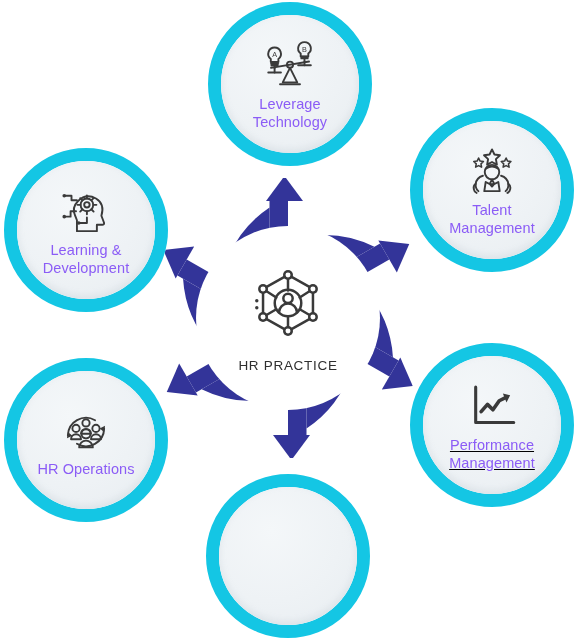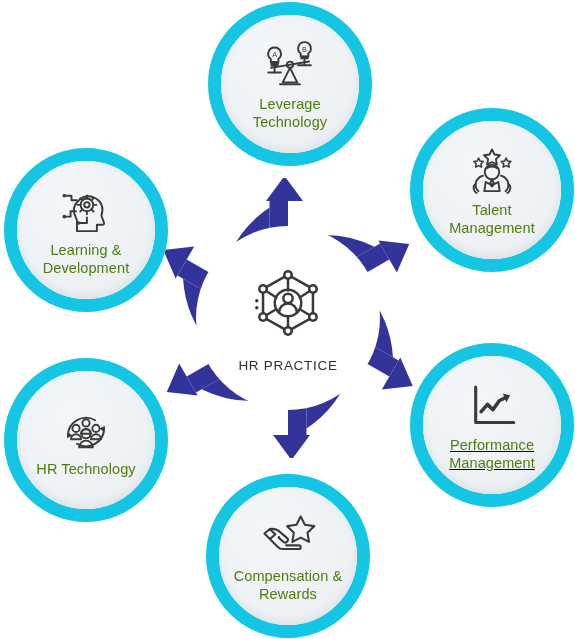--- a/index.html
+++ b/index.html
@@ -61,21 +61,21 @@
   }
   .node .glyph {
     width: 58px;
     height: 52px;
     display: block;
     margin-bottom: 3px;
   }
   .node .label {
     font-size: 14.5px;
     line-height: 1.18;
-    color: #4d7c0f;
+    color: #8b5cf6;
     text-align: center;
     letter-spacing: 0.1px;
     white-space: pre-line;
     font-weight: 400;
     max-width: 136px;
   }
 
   
   #node-leverage-technology   { left: 208px; top: 2px; }
   #node-talent-management     { left: 410px; top: 108px; }
@@ -300,36 +300,20 @@
         <path d="M44 12 L52 14 L48 22 Z" fill="#3A3A3A"></path>
       </svg>
       <div class="label">Performance
 Management</div>
     </div>
   </div>
 
   <div class="node" id="node-compensation-rewards">
     <div class="ring" style="border:13px solid #14C6E4;"></div>
     <div class="disc"></div>
-    <div class="inner">
-      <svg class="glyph" viewBox="0 0 64 56">
-        <g fill="none" stroke="#3A3A3A" stroke-width="2.3" stroke-linecap="round" stroke-linejoin="round">
-
-          <path d="M46 3 l4.6 9.3 10.3 1.5 -7.4 7.2 1.7 10.2 -9.2 -4.8 -9.2 4.8 1.7 -10.2 -7.4 -7.2 10.3 -1.5 z"></path>
-
-          <path d="M6 22 l6 -5 6 6 -6 5 z"></path>
-
-          <path d="M12 17 q7 -1 12 4 l7 6 q2 2 0 4 q-2 2 -4 0 l-5 -4"></path>
-          <path d="M12 28 l9 9 q2 2 5 2 h18 q2 0 2 -2 q0 -2 -2 -2 h-14"></path>
-          <circle cx="22" cy="26" r="1.4" fill="#3A3A3A" stroke="none"></circle>
-        </g>
-      </svg>
-      <div class="label">Compensation &amp;
-Rewards</div>
-    </div>
   </div>
 
   <div class="node" id="node-hr-operations">
     <div class="ring" style="border:13px solid #14C6E4;"></div>
     <div class="disc"></div>
     <div class="inner">
       <svg class="glyph" viewBox="0 0 64 56">
         <g fill="none" stroke="#3A3A3A" stroke-width="2.1" stroke-linecap="round" stroke-linejoin="round">
 
           <path d="M12 32 a20 20 0 0 1 30 -17"></path>
@@ -343,21 +327,21 @@
 
           <circle cx="32" cy="18" r="4"></circle>
           <path d="M26.5 30 a5.5 5.5 0 0 1 11 0 z"></path>
 
           <circle cx="32" cy="30" r="5"></circle>
           <path d="M24.5 45 a7.5 7.5 0 0 1 15 0 z"></path>
         </g>
         <path d="M12 28 l5 4 -6 3 z" fill="#3A3A3A"></path>
         <path d="M52 28 l-5 -4 6 -3 z" fill="#3A3A3A"></path>
       </svg>
-      <div class="label">HR Technology</div>
+      <div class="label">HR Operations</div>
     </div>
   </div>
 
   <div class="node" id="node-learning-development">
     <div class="ring" style="border:13px solid #14C6E4;"></div>
     <div class="disc"></div>
     <div class="inner">
       <svg class="glyph" viewBox="0 0 64 56">
         <g fill="none" stroke="#3A3A3A" stroke-width="2.1" stroke-linecap="round" stroke-linejoin="round">
 

